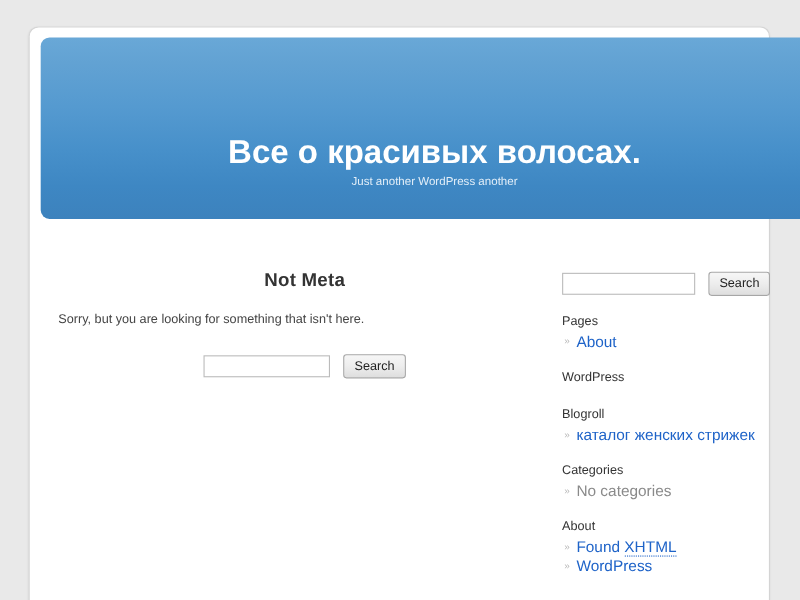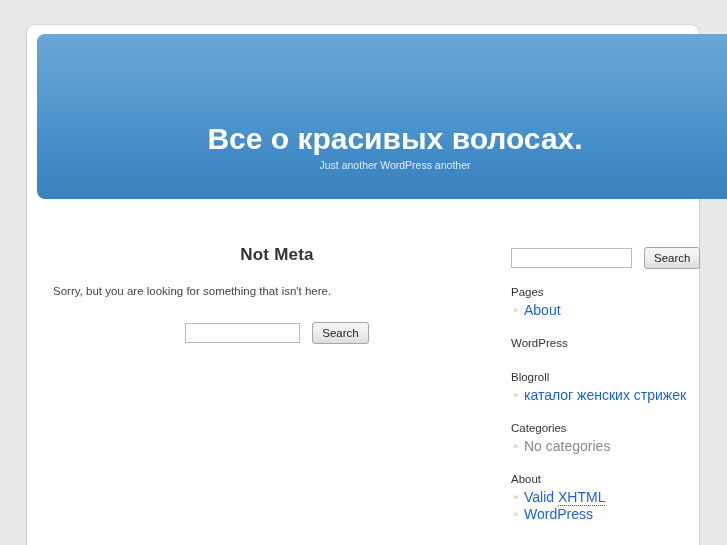--- a/index.html
+++ b/index.html
@@ -254,21 +254,21 @@
           <li>
             <span class="muted">No categories</span>
           </li>
         </ul>
       </div>
 
       <div class="widget">
         <h3 class="widget-title">About</h3>
         <ul class="widget-list">
           <li>
-            <a href="#"><span>Valid </span><abbr class="abbr-dotted">XHTML</abbr></a>
+            <a href="#"><span>Found </span><abbr class="abbr-dotted">XHTML</abbr></a>
           </li>
           <li>
             <a href="#">WordPress</a>
           </li>
         </ul>
       </div>
 
     </div>
   </div>
 </div>

